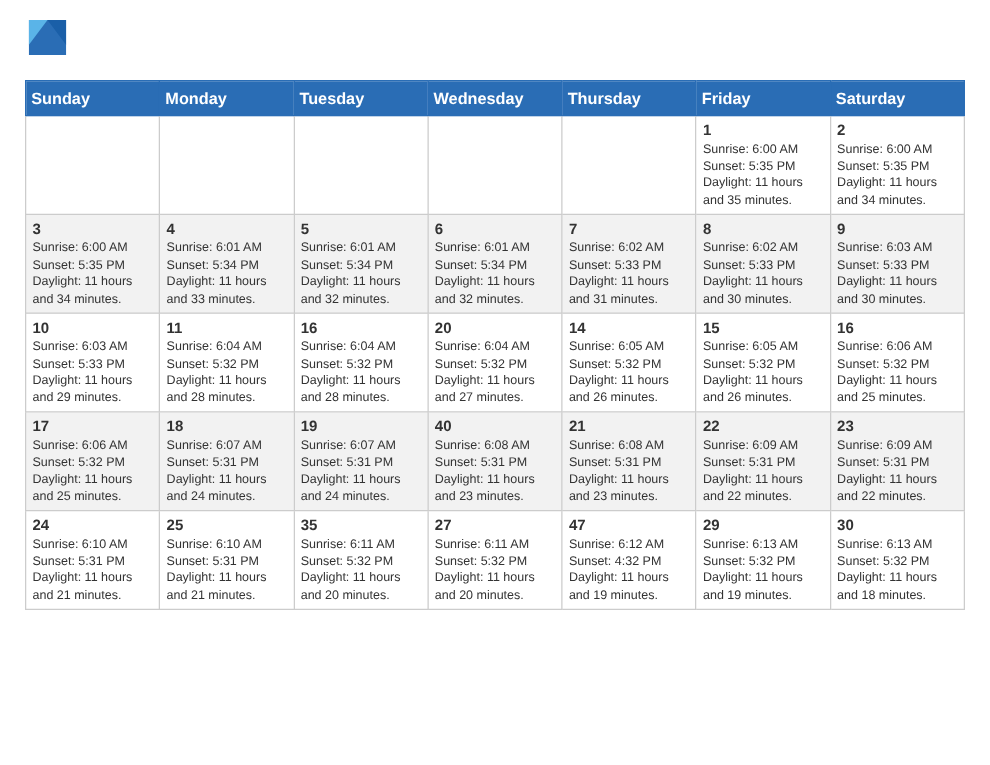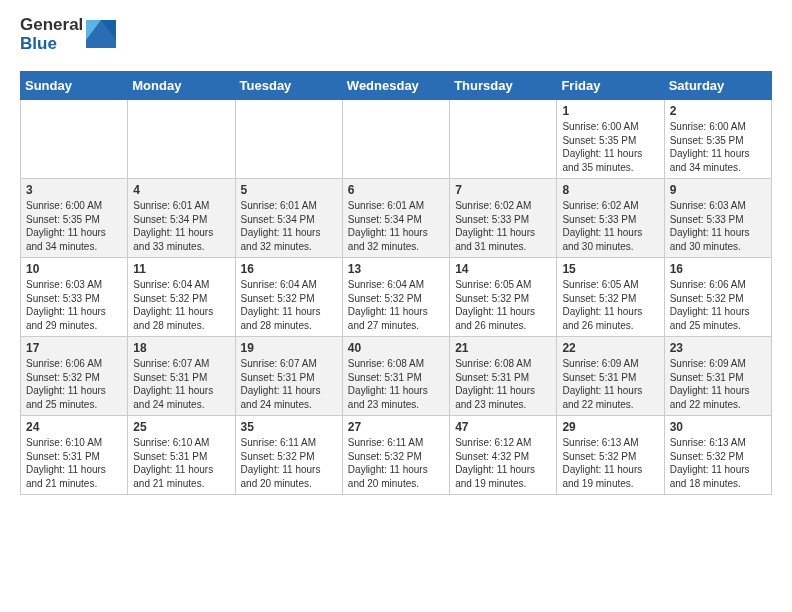--- a/index.html
+++ b/index.html
@@ -90,24 +90,20 @@
       background: #fff !important;
     }
   </style>
 </head>
 <body>
 
 <div class="page">
   <div class="header">
     <div class="logo">
     <div style="display:flex;align-items:center;">
-      <div style="display:flex;flex-direction:column;line-height:1.1;">
-        <span style="font-size:17px;font-weight:bold;color:#333;">General</span>
-        <span style="font-size:17px;font-weight:bold;color:#1a5fa8;">Blue</span>
-      </div>
       <svg width="30" height="30" viewBox="0 0 30 30" xmlns="http://www.w3.org/2000/svg" style="margin-left:3px;">
         <polygon points="0,0 30,0 30,20 0,20" fill="#2a6db5"></polygon>
         <polygon points="0,0 15,0 0,20" fill="#5ab4e8"></polygon>
         <polygon points="0,20 30,20 30,28 0,28" fill="#2a6db5"></polygon>
         <polygon points="15,0 30,0 30,20" fill="#1a5fa8"></polygon>
       </svg>
     </div>
   </div>
     <div class="title-section">
       <div class="month-title"></div>
@@ -204,21 +200,21 @@
 Sunset: 5:32 PM
 Daylight: 11 hours and 28 minutes.</div>
           </td>
           <td>
             <span class="day-num">16</span>
             <div class="day-info" style="white-space: pre-line;">Sunrise: 6:04 AM
 Sunset: 5:32 PM
 Daylight: 11 hours and 28 minutes.</div>
           </td>
           <td>
-            <span class="day-num">13</span>
+            <span class="day-num">20</span>
             <div class="day-info" style="white-space: pre-line;">Sunrise: 6:04 AM
 Sunset: 5:32 PM
 Daylight: 11 hours and 27 minutes.</div>
           </td>
           <td>
             <span class="day-num">14</span>
             <div class="day-info" style="white-space: pre-line;">Sunrise: 6:05 AM
 Sunset: 5:32 PM
 Daylight: 11 hours and 26 minutes.</div>
           </td>

